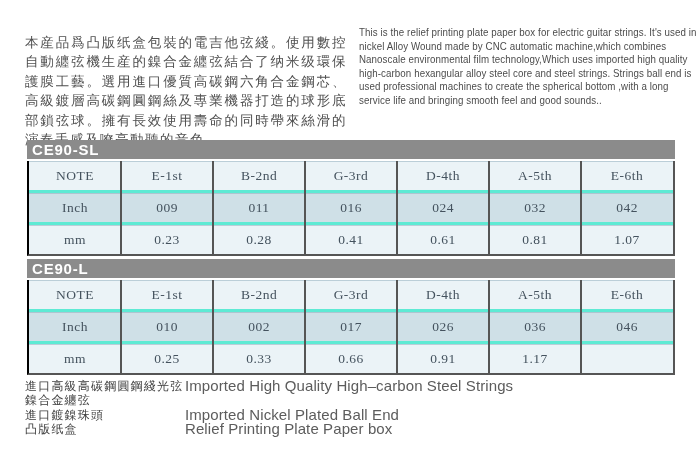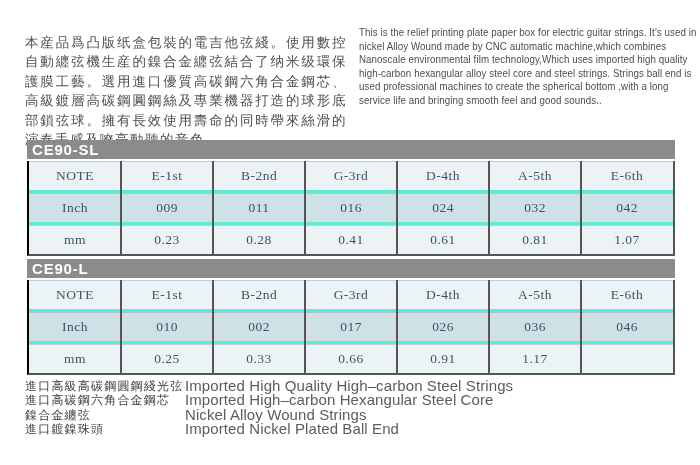--- a/index.html
+++ b/index.html
@@ -153,24 +153,23 @@
   </div>
 
 </div>
 
 <div class="features">
   <div class="feature-row">
     <span class="feature-cn">進口高級高碳鋼圓鋼綫光弦</span>
     <span class="feature-en">Imported High Quality High–carbon Steel Strings</span>
   </div>
   <div class="feature-row">
-    <span class="feature-cn">進口高碳鋼六角合金鋼芯</span>
-    <span class="feature-en">Imported High–carbon Hexangular Steel Core</span>
-  </div>
-  <div class="feature-row">
     <span class="feature-cn">鎳合金纏弦</span>
-    <span class="feature-en">Nickel Alloy Wound Strings</span>
   </div>
   <div class="feature-row">
     <span class="feature-cn">進口鍍鎳珠頭</span>
     <span class="feature-en">Imported Nickel Plated Ball End</span>
   </div>
+  <div class="feature-row">
+    <span class="feature-cn">凸版纸盒</span>
+    <span class="feature-en">Relief Printing Plate Paper box</span>
+  </div>
 </div>
 
 </body></html>

